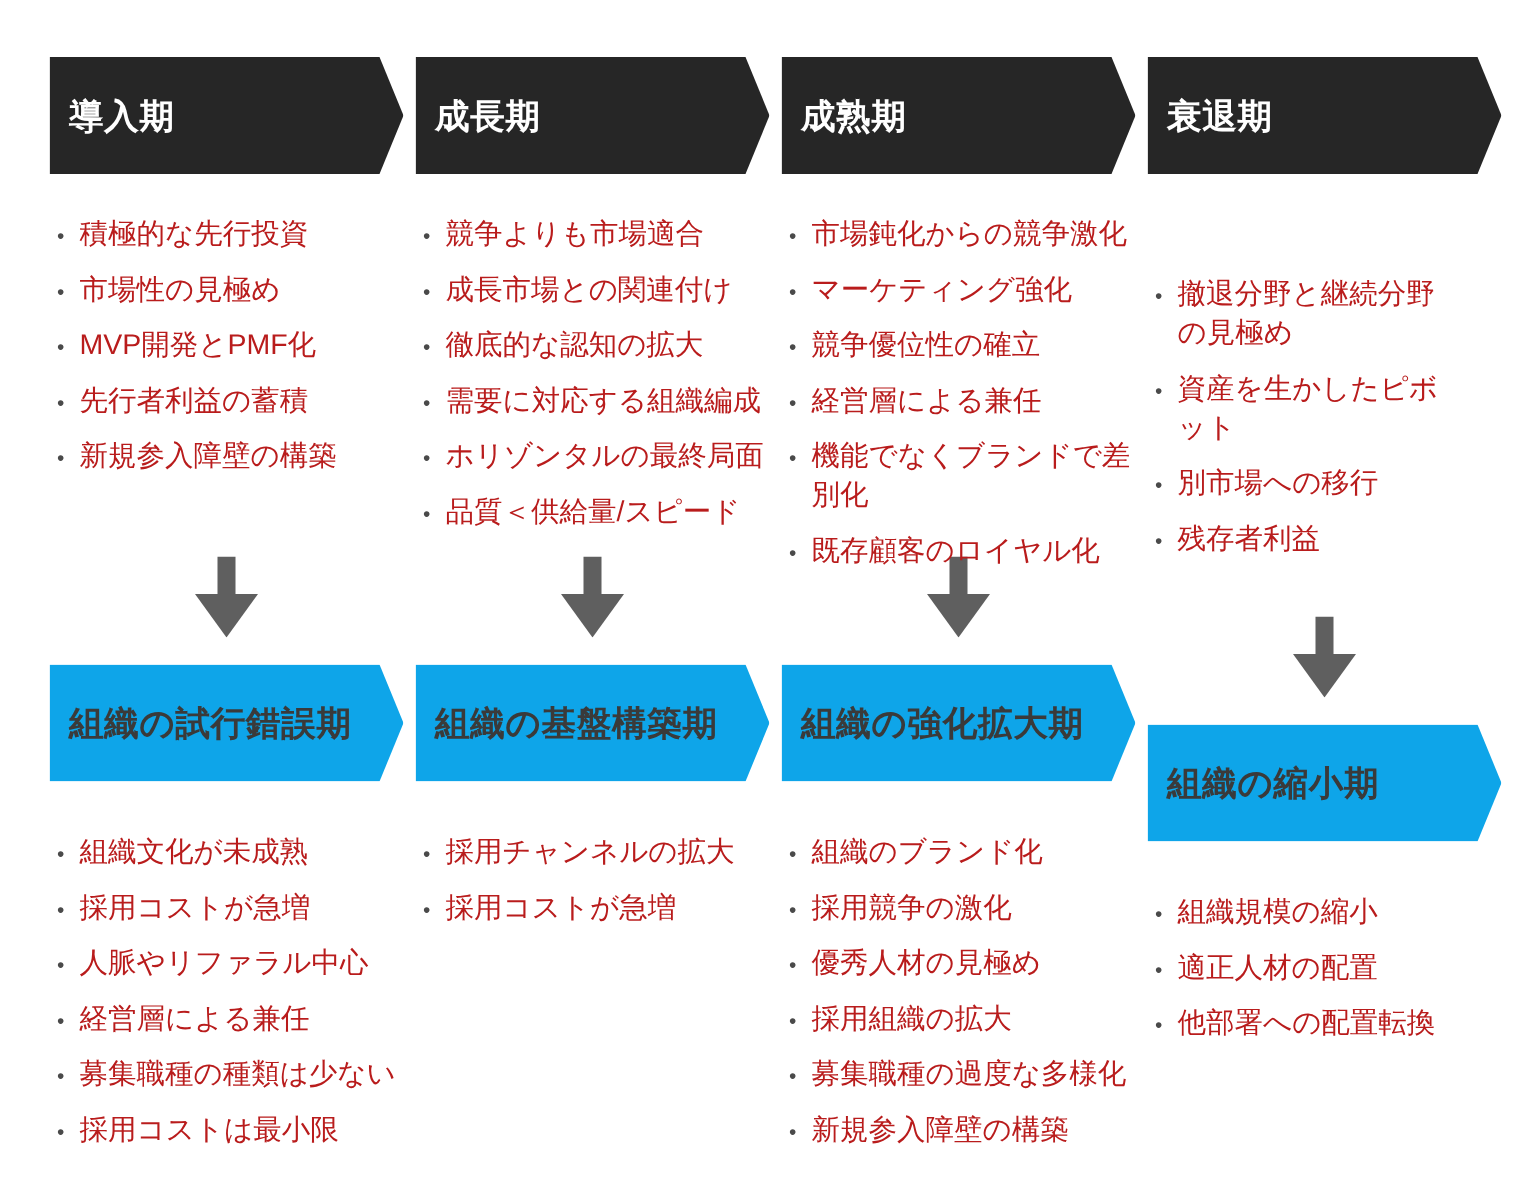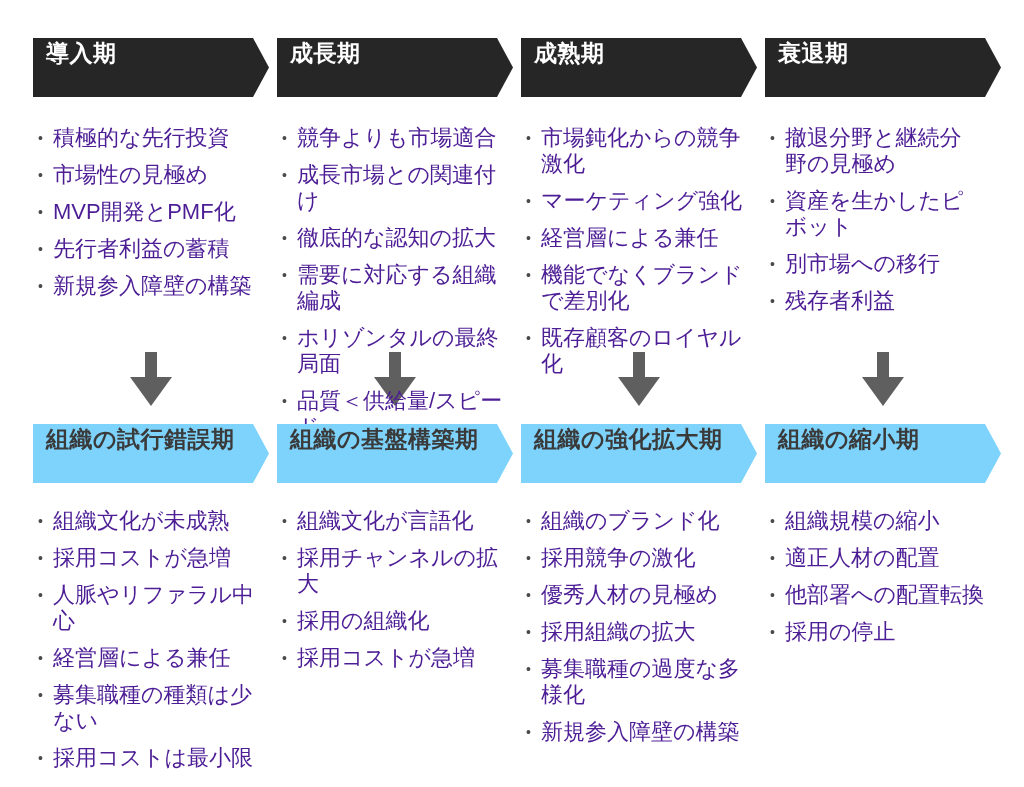--- a/index.html
+++ b/index.html
@@ -18,74 +18,74 @@
     grid-template-columns: repeat(4, 244px);
     overflow: hidden;
   }
   .col {
     display: flex;
     flex-direction: column;
   }
   
   .stage-header, .org-header {
     width: 236px;
-    height: 59px;
+    height: 78px;
     box-sizing: border-box;
     display: flex;
-    align-items: flex-start;
+    align-items: center;
     padding: 0 26px 0 13px;
     clip-path: polygon(0 0, calc(100% - 16px) 0, 100% 50%, calc(100% - 16px) 100%, 0 100%);
     font-weight: 700;
     font-size: 23px;
     letter-spacing: 0.5px;
     flex: 0 0 auto;
   }
   .stage-header {
     background: #262626;
     color: #ffffff;
   }
   .org-header {
-    background: #7dd3fc;
+    background: #0ea5e9;
     color: #3a3a3a;
   }
   
   ul.bullets {
     list-style: none;
     margin: 0;
     box-sizing: border-box;
     width: 244px;
     padding: 28px 4px 0 4px;
-    font-size: 22px;
+    font-size: 19px;
     font-weight: 500;
-    color: #4c1d95;
+    color: #b91c1c;
   }
   ul.stage-bullets {
     height: 252px;
     flex: 0 0 auto;
   }
   ul.org-bullets {
-    padding-top: 25px;
+    padding-top: 35px;
     flex: 1 1 auto;
   }
   ul.bullets li {
     position: relative;
     padding-left: 16px;
     margin-bottom: 11px;
     line-height: 26px;
   }
   ul.bullets li::before {
     content: "\2022";
     position: absolute;
     left: 1px;
     top: 0;
     font-size: 14px;
     color: #4a4a4a;
   }
   
-  .col:nth-child(4) ul.stage-bullets { width: 212px; }
+  .col:nth-child(4) ul.stage-bullets { width: 212px; margin-top: 40px; }
   
   .arrow-row {
     width: 236px;
     height: 75px;
     display: flex;
     justify-content: center;
     align-items: flex-start;
     flex: 0 0 auto;
   }
   .down-arrow { display: block; margin-top: 3px; }
@@ -140,34 +140,33 @@
     <div class="arrow-row">
       <svg class="down-arrow" width="44" height="54" viewBox="0 0 44 54">
         <rect x="16" y="0" width="12" height="27" fill="#5f5f5f"></rect>
         <polygon points="1,25 43,25 22,54" fill="#5f5f5f"></polygon>
       </svg>
     </div>
     <div class="org-header">
       <span>組織の基盤構築期</span>
     </div>
     <ul class="bullets org-bullets">
-      <li>組織文化が言語化</li>
       <li>採用チャンネルの拡大</li>
-      <li>採用の組織化</li>
       <li>採用コストが急増</li>
     </ul>
   </section>
 
   <section class="col">
     <div class="stage-header">
       <span>成熟期</span>
     </div>
     <ul class="bullets stage-bullets">
       <li>市場鈍化からの競争激化</li>
       <li>マーケティング強化</li>
+      <li>競争優位性の確立</li>
       <li>経営層による兼任</li>
       <li>機能でなくブランドで差別化</li>
       <li>既存顧客のロイヤル化</li>
     </ul>
     <div class="arrow-row">
       <svg class="down-arrow" width="44" height="54" viewBox="0 0 44 54">
         <rect x="16" y="0" width="12" height="27" fill="#5f5f5f"></rect>
         <polygon points="1,25 43,25 22,54" fill="#5f5f5f"></polygon>
       </svg>
     </div>
@@ -200,17 +199,16 @@
         <polygon points="1,25 43,25 22,54" fill="#5f5f5f"></polygon>
       </svg>
     </div>
     <div class="org-header">
       <span>組織の縮小期</span>
     </div>
     <ul class="bullets org-bullets">
       <li>組織規模の縮小</li>
       <li>適正人材の配置</li>
       <li>他部署への配置転換</li>
-      <li>採用の停止</li>
     </ul>
   </section>
 
 </div>
 
 </body></html>

